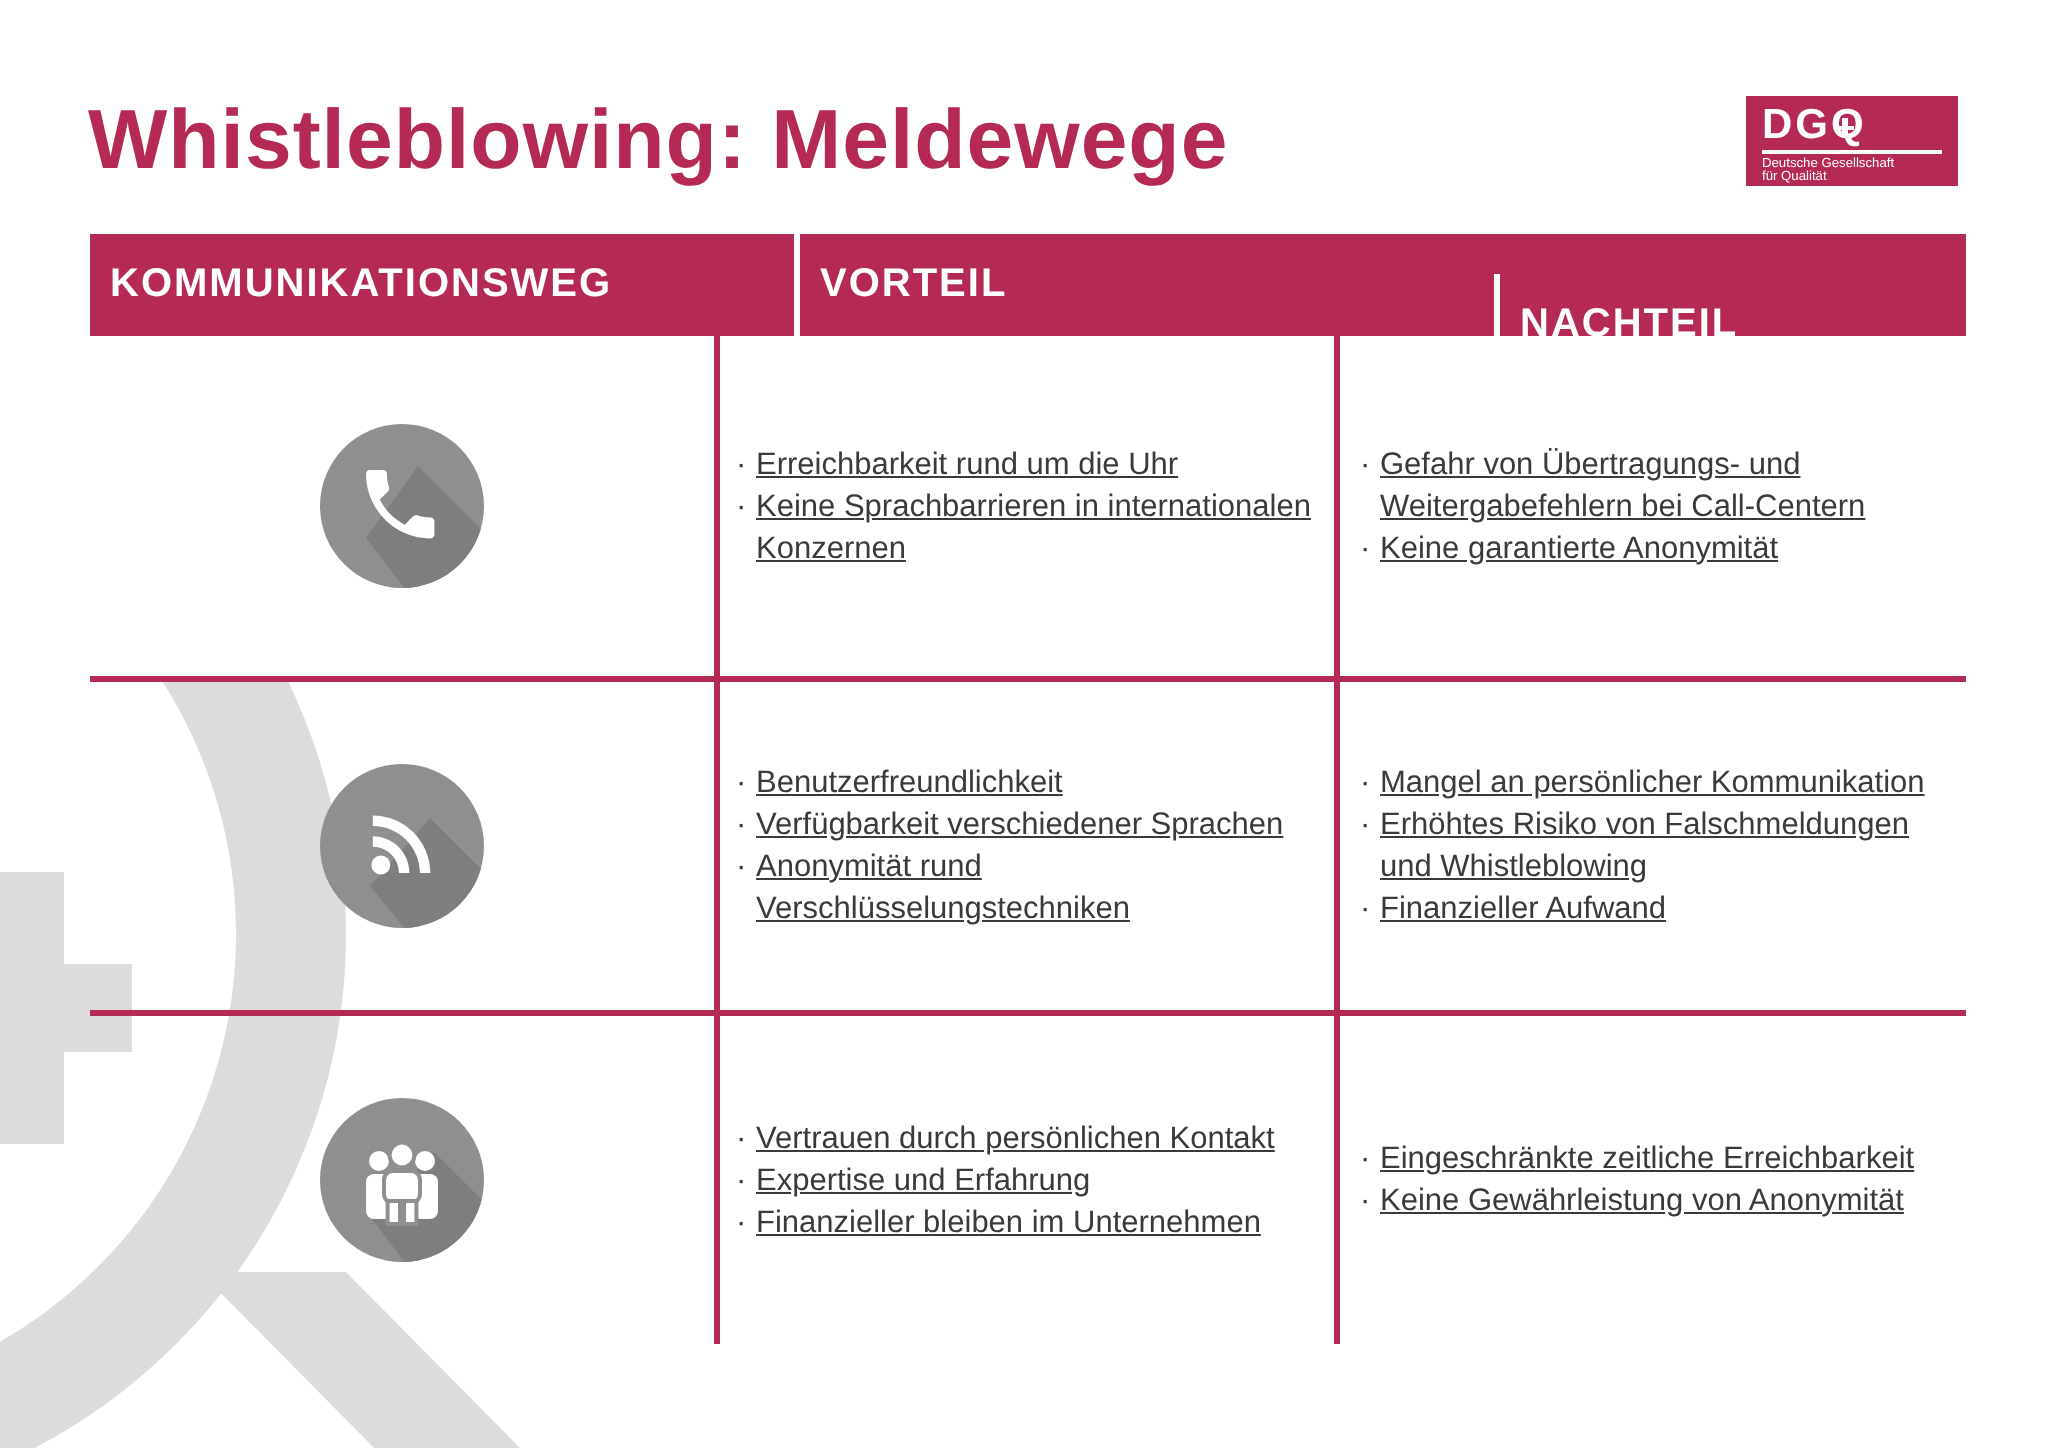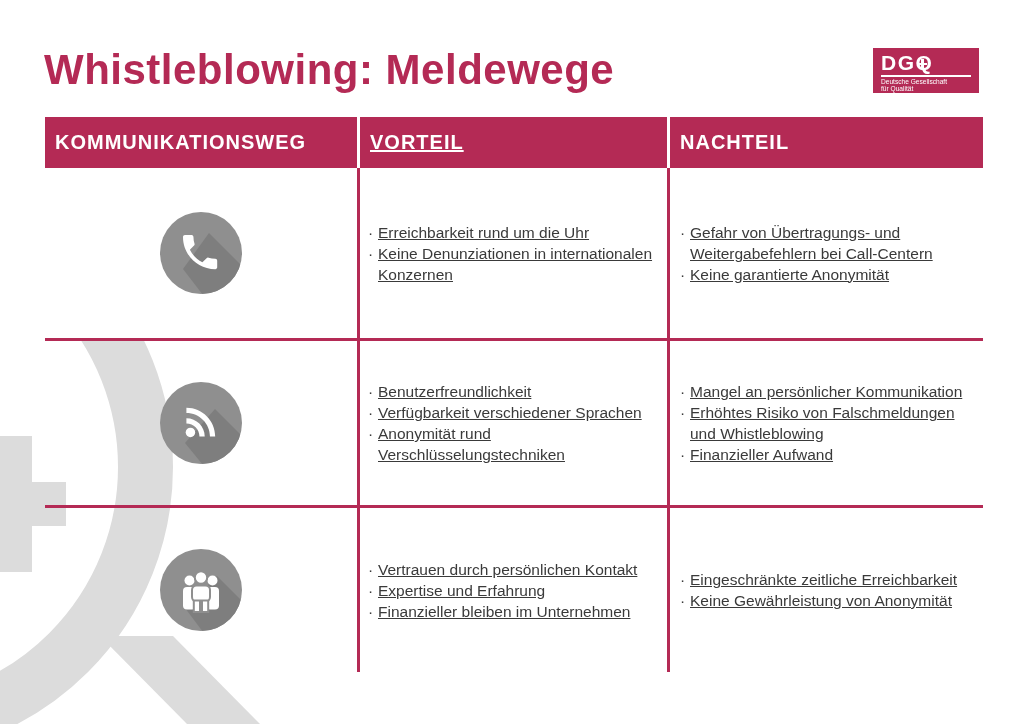--- a/index.html
+++ b/index.html
@@ -15,26 +15,26 @@
   .logo-row{position:relative;height:23px;}
   .logo-acronym{font-size:21px;line-height:23px;font-weight:700;color:#fff;letter-spacing:1.5px;}
   .logo-plus i{position:absolute;background:#fff;display:block;}
   .logo-plus .ph{left:37px;top:11.5px;width:9px;height:2.2px;}
   .logo-plus .pv{left:40.4px;top:8.1px;width:2.2px;height:9px;}
   .logo-rule{height:1.5px;background:#fff;margin-top:1px;}
   .logo-sub{margin-top:2px;font-size:10px;line-height:9.5px;color:#fff;
             transform:scale(0.66);transform-origin:0 0;width:152%;white-space:nowrap;}
   
   .thead{position:absolute;left:45px;top:117px;width:938px;height:51px;z-index:2;
-         background:var(--brand,#b42a55);display:flex;box-sizing:border-box;}
+         background:var(--brand,#b42a55);display:flex;box-sizing:border-box;gap:40px;}
   .th{color:#fff;font-weight:700;font-size:20px;line-height:51px;letter-spacing:1px;
       box-sizing:border-box;padding-left:10px;white-space:nowrap;overflow:hidden;}
   .th1{width:312px;}
-  .th2{width:310px;border-left:3px solid #fff;text-decoration:underline;}
-  .th3{flex:1;border-left:3px solid #fff;}
+  .th2{width:310px;border-left:3px solid #fff;}
+  .th3{flex:1;border-left:3px solid #fff;margin-top:20px;}
   
   .trow{position:absolute;left:45px;width:938px;display:flex;z-index:1;}
   .trow1{top:168px;height:170px;}
   .trow2{top:341px;height:164px;}
   .trow3{top:508px;height:164px;}
   .cell{box-sizing:border-box;display:flex;align-items:center;}
   .c1{width:312px;justify-content:center;}
   .c2{width:310px;padding-left:11px;padding-right:5px;}
   .c3{width:316px;padding-left:13px;padding-right:7px;}
   .blist{list-style:none;margin:0;padding:0;}
@@ -107,21 +107,21 @@
     <div class="cell c2">
       <ul class="blist">
 
           <li class="bitem">
             <span class="dot">·</span>
             <span class="btext">Erreichbarkeit rund um die Uhr</span>
           </li>
 
           <li class="bitem">
             <span class="dot">·</span>
-            <span class="btext">Keine Denunziationen in internationalen Konzernen</span>
+            <span class="btext">Keine Sprachbarrieren in internationalen Konzernen</span>
           </li>
         </ul>
     </div>
     <div class="cell c3">
       <ul class="blist">
 
           <li class="bitem">
             <span class="dot">·</span>
             <span class="btext">Gefahr von Übertragungs- und Weitergabefehlern bei Call-Centern</span>
           </li>

